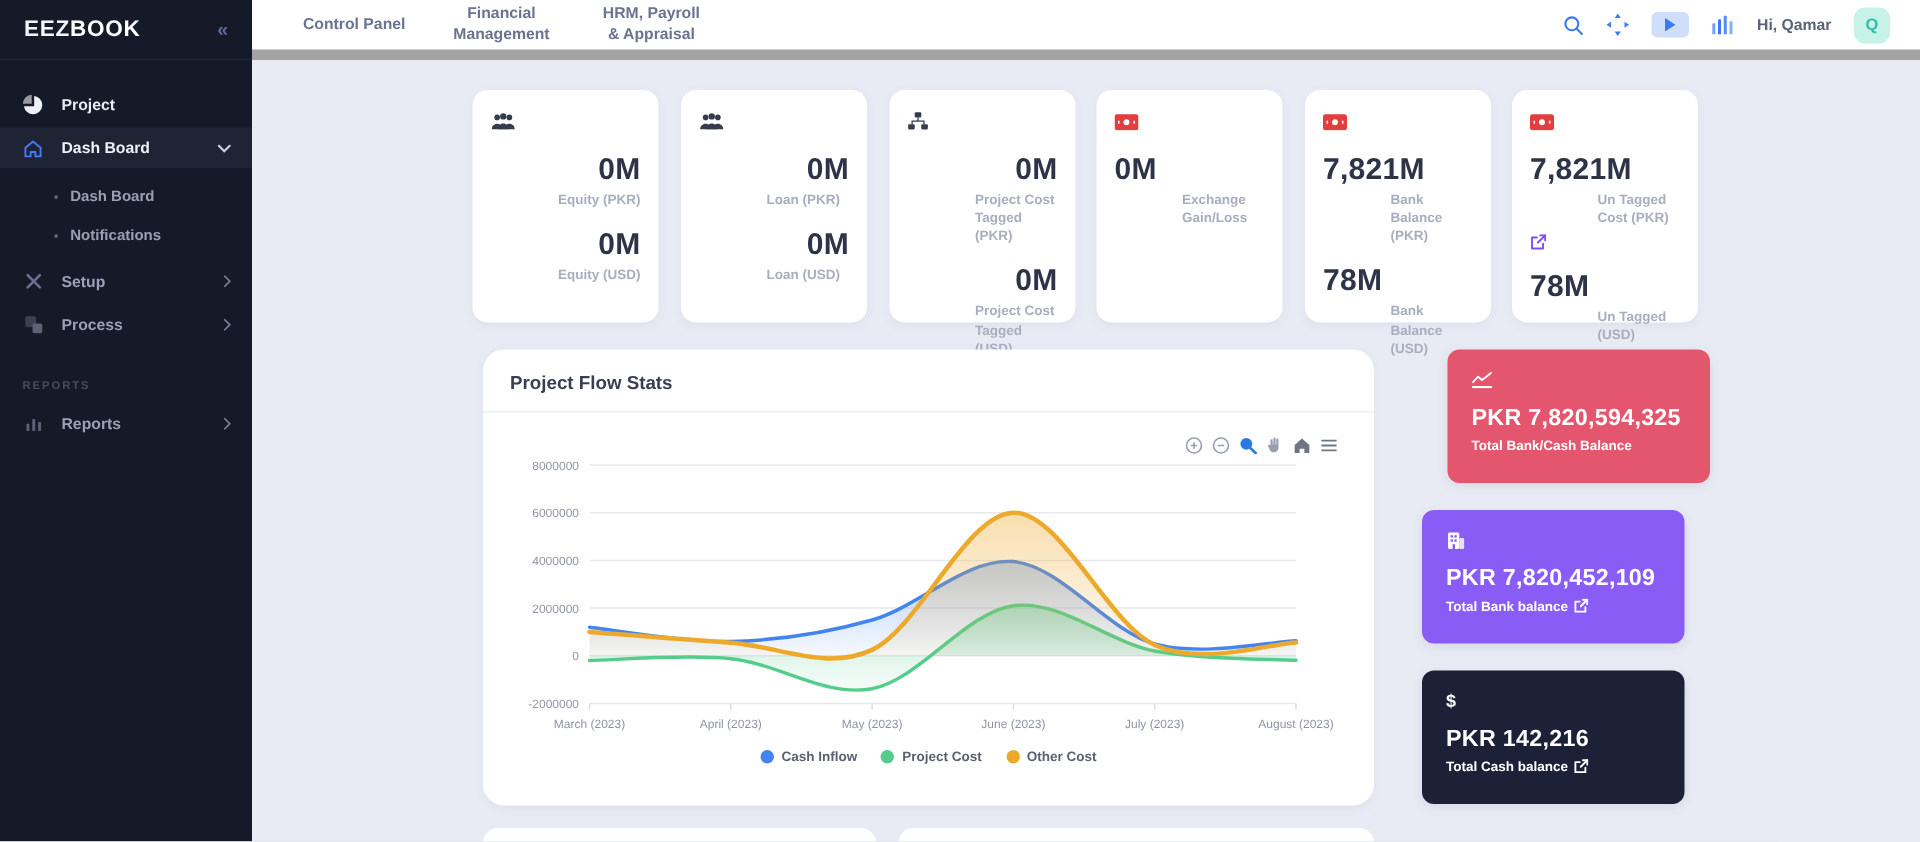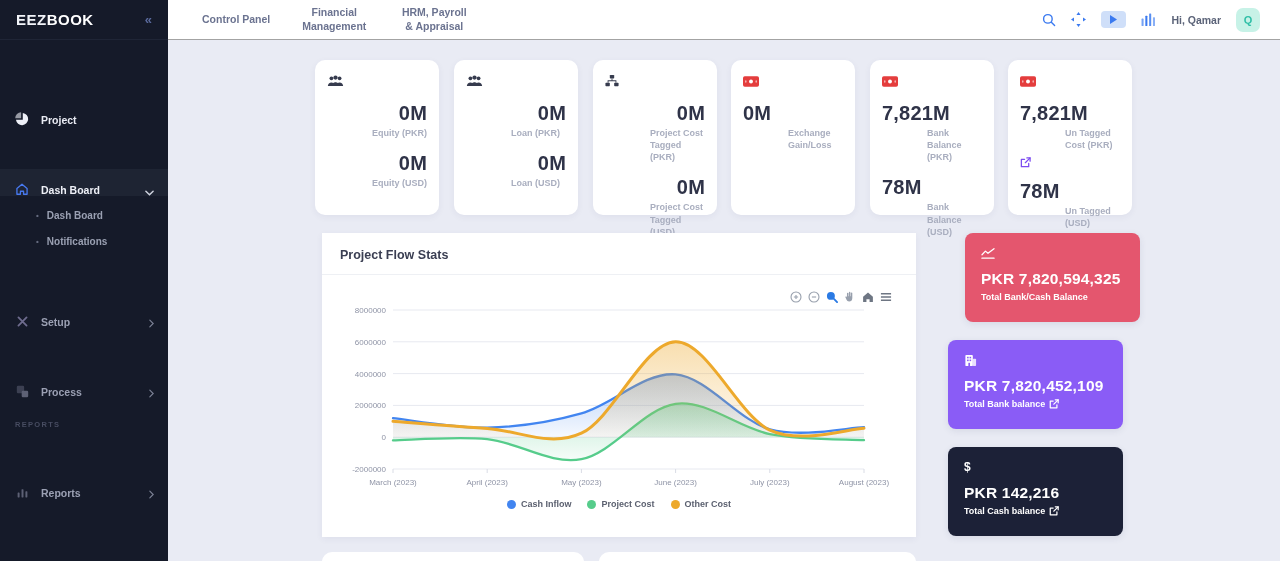--- a/index.html
+++ b/index.html
@@ -6,53 +6,53 @@
   body { font-family:"Liberation Sans", sans-serif; background:#dfe2ee; }
   .page { position:relative; width:1280px; height:561px; overflow:hidden; background:#e9ebf4; }
 
   
   .sidebar { position:absolute; left:0; top:0; width:168px; height:561px; background:#151a29; z-index:5; }
   .logo-row { height:40px; display:flex; align-items:center; justify-content:space-between; padding:0 16px; border-bottom:1px solid #1f2536; }
   .logo { font-size:15px; font-weight:800; letter-spacing:.5px; color:#f2f4f9; }
   .logo .accent { color:#ffffff; }
   .collapse { color:#5b6b9e; font-size:13px; font-weight:700; cursor:pointer; }
   .side-nav { padding-top:16px; }
-  .nav-item { height:27px; margin-bottom:2px; display:flex; align-items:flex-end; gap:11px; padding:0 14px; font-size:10.5px; font-weight:700; color:#9ba0b3; cursor:pointer;margin-top:43px; }
+  .nav-item { height:27px; margin-bottom:2px; display:flex; align-items:center; gap:11px; padding:0 14px; font-size:10.5px; font-weight:700; color:#9ba0b3; cursor:pointer; }
   .nav-item .ico { width:16px; display:flex; justify-content:center; }
   .nav-item.primary { color:#e9ebf3; }
   .nav-item.active { background:#1e2433; color:#eef0f7; }
   .nav-item .chev { margin-left:auto; display:flex; }
   .sub-list { padding:4px 0 4px 0; }
   .sub-item { height:26px; display:flex; align-items:center; padding-left:36px; font-size:10px; font-weight:600; color:#9aa0b2; cursor:pointer; }
   .sub-item::before { content:"•"; color:#666c80; font-size:8px; margin-right:8px; }
   .section-head { margin:22px 0 8px 15px; font-size:7.5px; letter-spacing:1.3px; font-weight:700; color:#474c61; }
 
   
-  .header { position:absolute; left:168px; top:0; width:1112px; height:40px; background:#ffffff; border-bottom:1px solid #a3a3a3; display:flex; align-items:center; padding:0 20px 0 34px; z-index:4; }
+  .header { position:absolute; left:168px; top:0; width:1112px; height:40px; background:#ffffff; border-bottom:7px solid #a3a3a3; display:flex; align-items:center; padding:0 20px 0 34px; z-index:4; }
   .top-nav { display:flex; align-items:center; gap:28px; }
   .top-nav-item { font-size:10.5px; font-weight:600; color:#6b7390; text-align:center; line-height:1.25; cursor:pointer; }
   .top-nav-item.wrap { width:72px; }
   .header-right { margin-left:auto; display:flex; align-items:center; gap:15px; }
   .hicon { display:flex; align-items:center; cursor:pointer; }
   .play-btn { width:25px; height:17px; background:#cfdff9; border-radius:4px; display:flex; align-items:center; justify-content:center; cursor:pointer; }
   .greeting { font-size:10.5px; font-weight:700; color:#5b6378; }
   .avatar { width:24px; height:24px; border-radius:7px; background:#c7f2e7; color:#2fbfa7; font-size:11px; font-weight:800; display:flex; align-items:center; justify-content:center; cursor:pointer; }
 
   
   .stat-card { position:absolute; top:60px; width:124px; height:155px; background:#fff; border-radius:10px; padding:13px 12px; box-shadow:0 2px 7px rgba(45,55,95,.06); }
   .sc0{left:315px}.sc1{left:454px}.sc2{left:593px}.sc3{left:731px}.sc4{left:870px}.sc5{left:1008px}
   .stat-icon { height:16px; display:flex; align-items:center; }
   .metric { margin-top:13px; }
   .metric-value { font-size:20px; font-weight:800; color:#2f3348; letter-spacing:.2px; }
   .align-right .metric-value { text-align:right; }
   .metric-label { font-size:9px; font-weight:600; color:#a9aebf; margin-top:2px; line-height:1.35;padding-left:45px; }
   .mini-link { margin-top:3px; display:block; cursor:pointer; width:12px; }
 
   
-  .flow-card { position:absolute; left:322px; top:233px; width:594px; height:304px; background:#fff; border-radius:0; box-shadow:0 2px 7px rgba(45,55,95,.06); }
+  .flow-card { position:absolute; left:322px; top:233px; width:594px; height:304px; background:#fff; border-radius:14px; box-shadow:0 2px 7px rgba(45,55,95,.06); }
   .flow-title { padding:15px 18px 12px; font-size:12.5px; font-weight:700; color:#3a3e52; border-bottom:1px solid #eef0f4; }
   .chart-toolbar { position:absolute; top:58px; right:24px; display:flex; gap:6px; z-index:2; }
   .tbtn { display:flex; cursor:pointer; }
   #flow-svg { position:absolute; left:8px; top:52px; }
   .tick { font-size:8px; fill:#8f94a6; font-family:"Liberation Sans",sans-serif; }
   .chart-legend { position:absolute; top:266px; left:0; width:100%; display:flex; justify-content:center; gap:16px; }
   .legend-item { display:flex; align-items:center; gap:5px; font-size:9px; font-weight:600; color:#5c6170; cursor:pointer; }
   .legend-dot { width:9px; height:9px; border-radius:50%; display:inline-block; }
 
   

